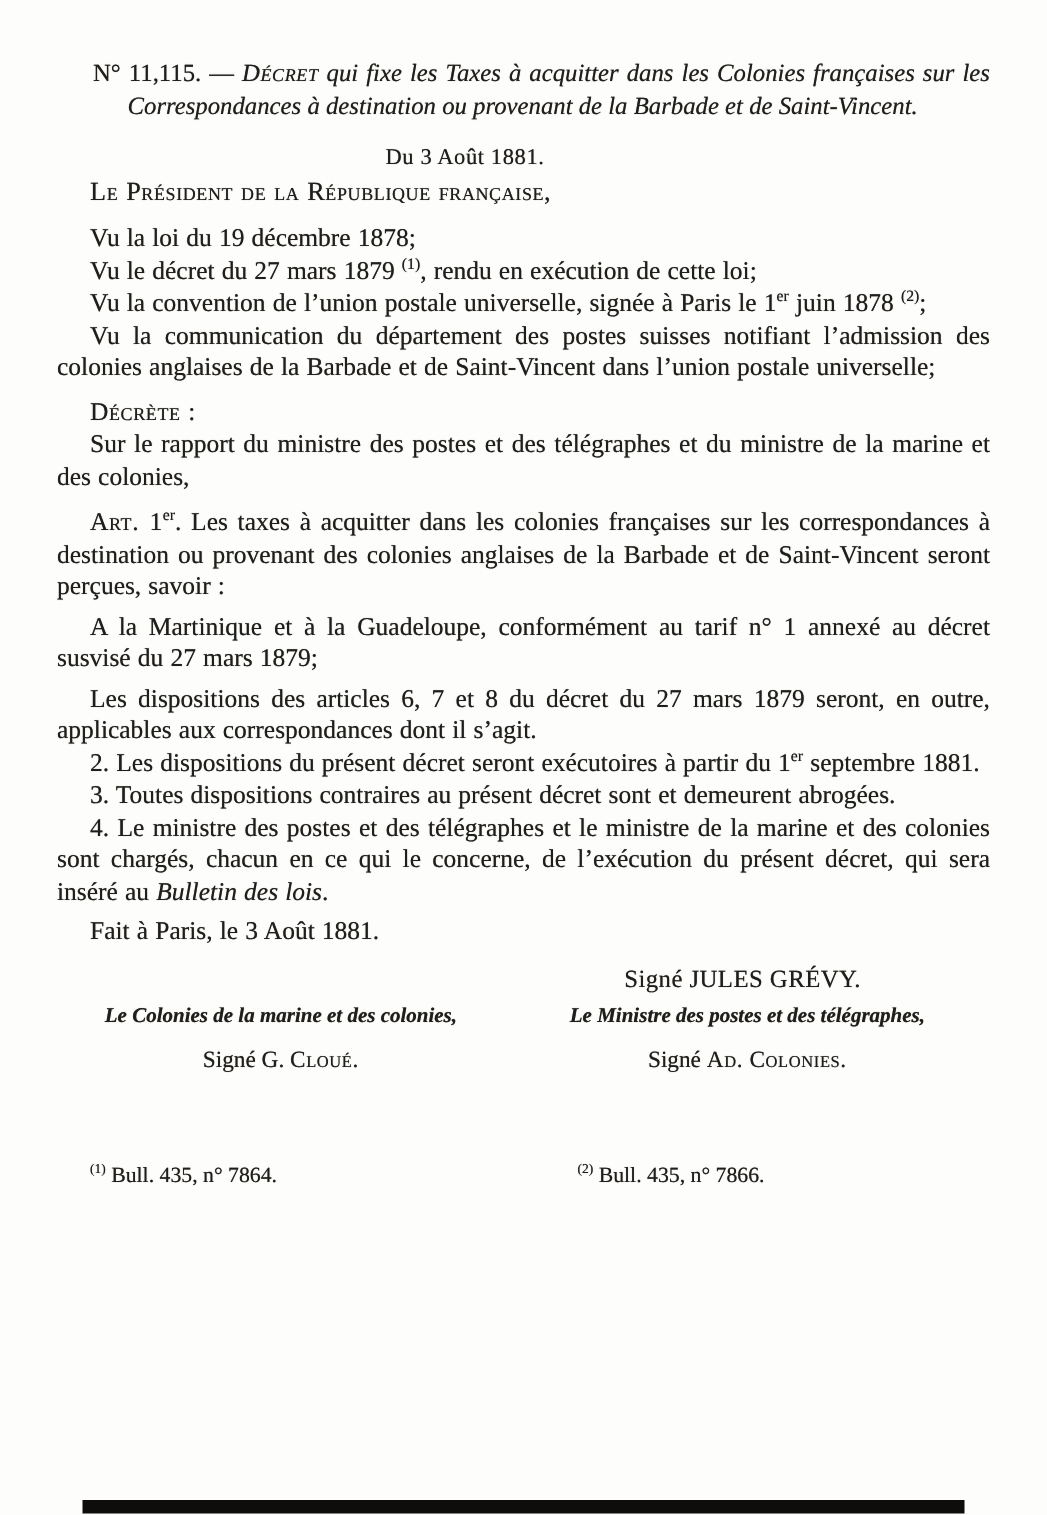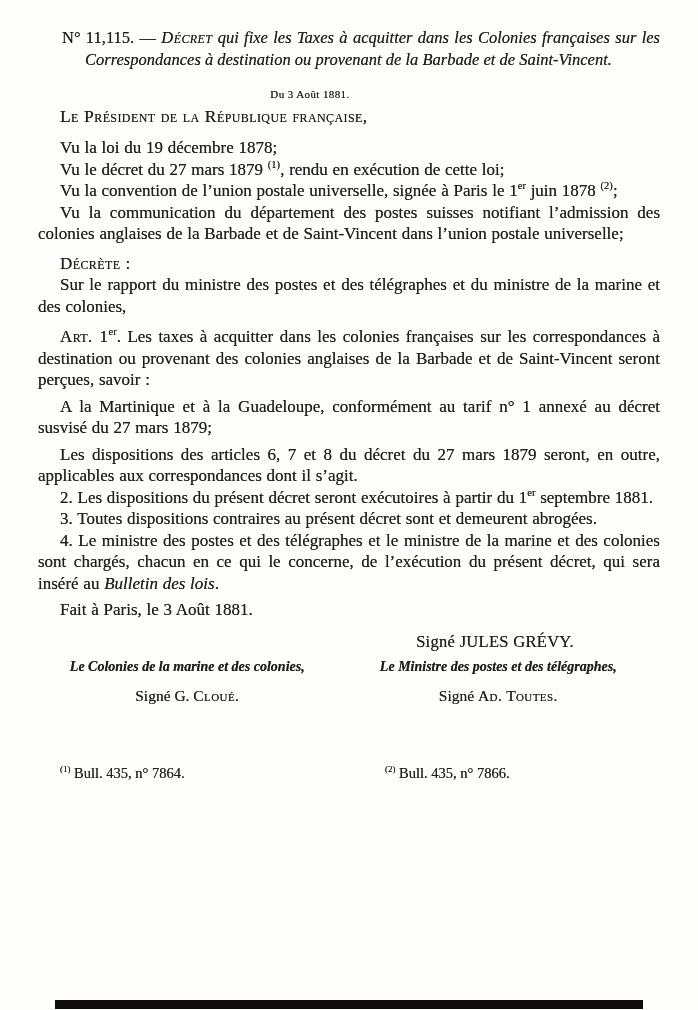--- a/index.html
+++ b/index.html
@@ -18,42 +18,42 @@
     background: var(--paper);
     color: var(--ink);
     font-family: "Liberation Serif", "DejaVu Serif", serif;
     font-size: 17px;
     line-height: 21.5px;
     overflow: hidden;
     text-shadow: 0 0 0.5px rgba(32,30,27,0.75);
   }
   .content {
     position: absolute;
-    top: 27px;
+    top: 38px;
     left: 38px;
     width: 622px;
   }
   p { margin: 0; }
 
   .doc-title {
     margin-left: 24px;
     padding-left: 23px;
     text-indent: -23px;
     font-style: italic;
     font-size: 16.5px;
     line-height: 22px;
     text-align: justify;
   }
   .doc-title .seg-roman { font-style: normal; }
 
   .date-line {
     margin-top: 13px;
     text-align: center;
     padding-right: 78px;
-    font-size: 11px;
+    font-size: 15px;
     letter-spacing: 0.4px;
   }
 
   .para {
     text-indent: 22px;
     text-align: justify;
     word-spacing: 0.5px;
   }
   .salutation {
     font-size: 17.5px;
@@ -148,21 +148,21 @@
 
     <p class="signature-president"><span class="seg-plain">Signé JULES GRÉVY.</span></p>
 
     <div class="ministers">
       <div class="minister-col left">
         <p class="minister-role"><span class="seg-plain">Le Colonies de la marine et des colonies,</span></p>
         <p class="minister-signed"><span class="seg-plain">Signé G. </span><span class="seg-sc">Cloué.</span></p>
       </div>
       <div class="minister-col right">
         <p class="minister-role"><span class="seg-plain">Le Ministre des postes et des télégraphes,</span></p>
-        <p class="minister-signed"><span class="seg-plain">Signé </span><span class="seg-sc">Ad. Toutes.</span></p>
+        <p class="minister-signed"><span class="seg-plain">Signé </span><span class="seg-sc">Ad. Colonies.</span></p>
       </div>
     </div>
 
     <div class="footnotes">
       <p class="footnote left"><sup class="seg-sup">(1)</sup><span class="seg-plain"> Bull. 435, n° 7864.</span></p>
       <p class="footnote right"><sup class="seg-sup">(2)</sup><span class="seg-plain"> Bull. 435, n° 7866.</span></p>
     </div>
 
   </div>
 

